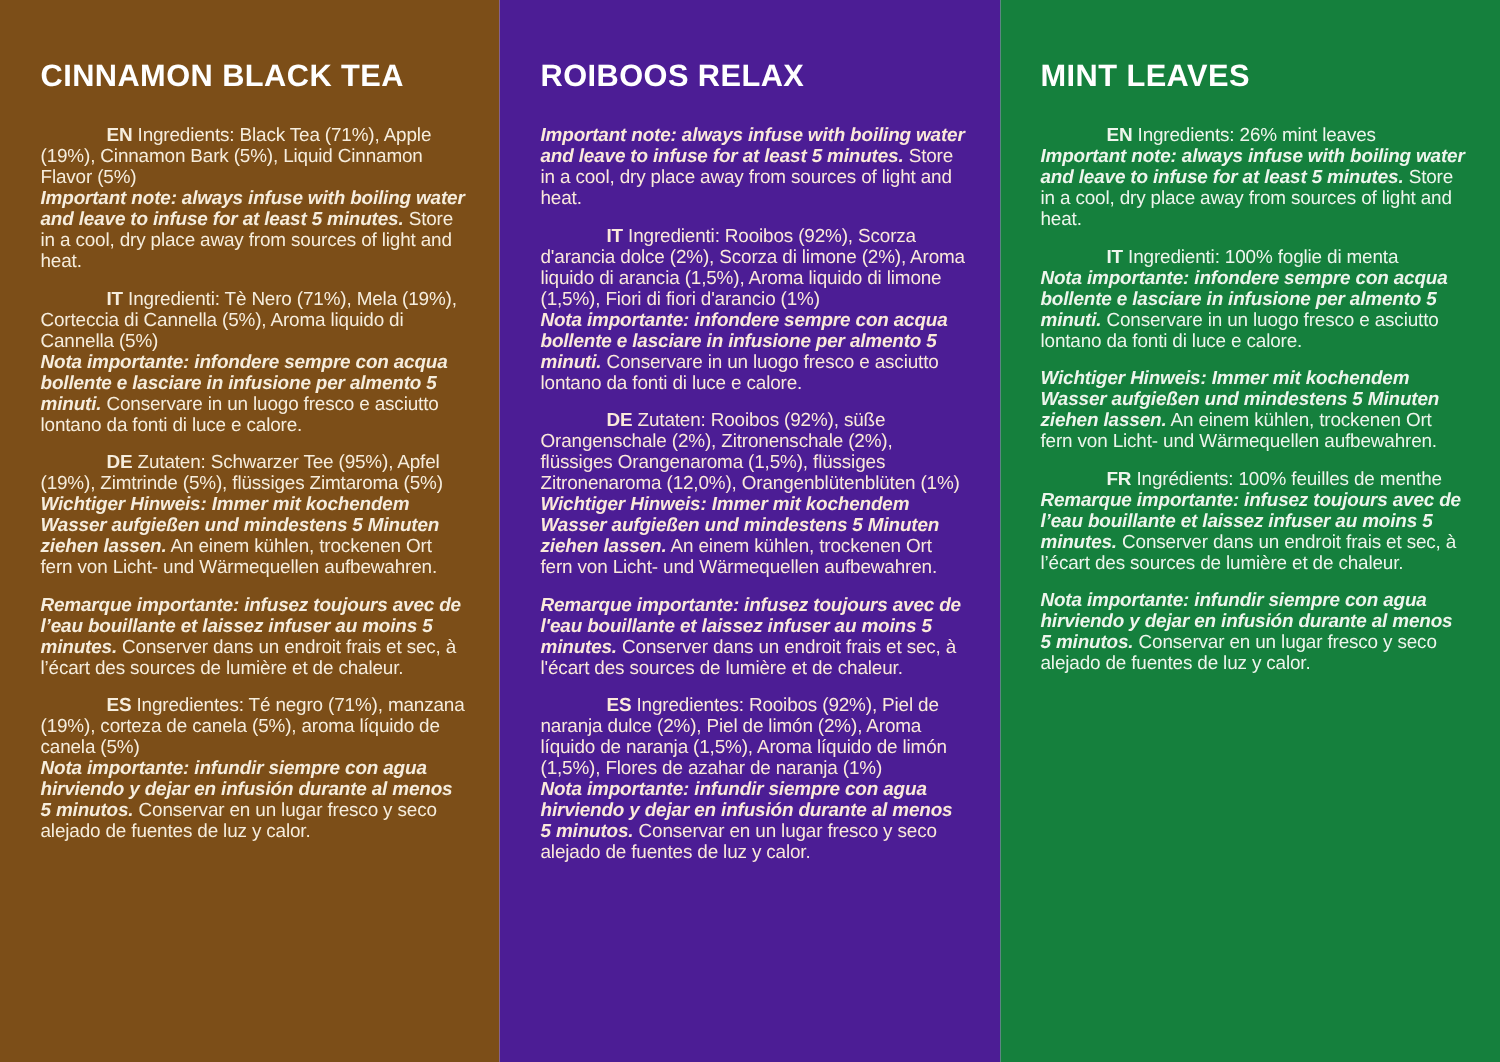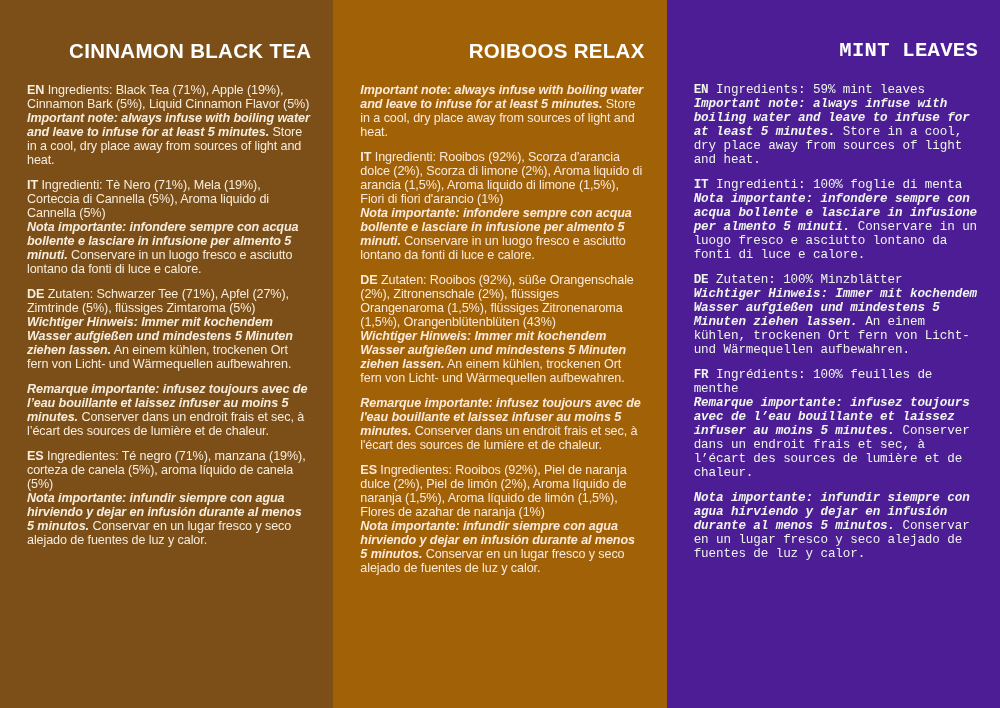--- a/index.html
+++ b/index.html
@@ -19,100 +19,99 @@
     flex: 1 1 0;
     height: 708px;
     padding: 40px 22px 14px 27px;
     overflow: hidden;
   }
   .title {
     font-size: 20.5px;
     line-height: 22px;
     font-weight: 700;
     color: #ffffff;
-    text-align: right;
+    text-align: left;
     margin: 0 0 21px 0;
     letter-spacing: 0.3px;
     white-space: nowrap;
   }
   .lang-section { margin: 0 0 11px 0; }
   .lang-section p {
     margin: 0;
     font-size: 12.6px;
     line-height: 14px;
     letter-spacing: -0.1px;
   }
-  .lang { font-weight: 700; }
+  .lang { font-weight: 700; margin-left: 44px; }
   .note-text { font-weight: 700; font-style: italic; }
   .storage { font-weight: 400; font-style: normal; }
 </style>
 </head>
 <body>
 
 <div id="labels">
     <section class="panel" style="background: rgb(124, 78, 24); color: rgb(246, 237, 221);">
     <h1 class="title">CINNAMON BLACK TEA</h1>
     <div class="sections">
         <div class="lang-section">
     <p class="ing"><b class="lang">EN</b> <span class="ing-text">Ingredients: Black Tea (71%), Apple (19%), Cinnamon Bark (5%), Liquid Cinnamon Flavor (5%)</span></p>
     <p class="note"><span class="note-text">Important note: always infuse with boiling water and leave to infuse for at least 5 minutes.</span> <span class="storage">Store in a cool, dry place away from sources of light and heat.</span></p>
   </div>
         <div class="lang-section">
     <p class="ing"><b class="lang">IT</b> <span class="ing-text">Ingredienti: Tè Nero (71%), Mela (19%), Corteccia di Cannella (5%), Aroma liquido di Cannella (5%)</span></p>
     <p class="note"><span class="note-text">Nota importante: infondere sempre con acqua bollente e lasciare in infusione per almento 5 minuti.</span> <span class="storage">Conservare in un luogo fresco e asciutto lontano da fonti di luce e calore.</span></p>
   </div>
         <div class="lang-section">
-    <p class="ing"><b class="lang">DE</b> <span class="ing-text">Zutaten: Schwarzer Tee (71%), Apfel (27%), Zimtrinde (5%), flüssiges Zimtaroma (5%)</span></p>
+    <p class="ing"><b class="lang">DE</b> <span class="ing-text">Zutaten: Schwarzer Tee (95%), Apfel (19%), Zimtrinde (5%), flüssiges Zimtaroma (5%)</span></p>
     <p class="note"><span class="note-text">Wichtiger Hinweis: Immer mit kochendem Wasser aufgießen und mindestens 5 Minuten ziehen lassen.</span> <span class="storage">An einem kühlen, trockenen Ort fern von Licht- und Wärmequellen aufbewahren.</span></p>
   </div>
         <div class="lang-section">
     <p class="note"><span class="note-text">Remarque importante: infusez toujours avec de l’eau bouillante et laissez infuser au moins 5 minutes.</span> <span class="storage">Conserver dans un endroit frais et sec, à l’écart des sources de lumière et de chaleur.</span></p>
   </div>
         <div class="lang-section">
     <p class="ing"><b class="lang">ES</b> <span class="ing-text">Ingredientes: Té negro (71%), manzana (19%), corteza de canela (5%), aroma líquido de canela (5%)</span></p>
     <p class="note"><span class="note-text">Nota importante: infundir siempre con agua hirviendo y dejar en infusión durante al menos 5 minutos.</span> <span class="storage">Conservar en un lugar fresco y seco alejado de fuentes de luz y calor.</span></p>
   </div>
       </div>
   </section>
-    <section class="panel" style="background: #a16207; color: rgb(251, 233, 218);">
+    <section class="panel" style="background: #4c1d95; color: rgb(251, 233, 218);">
     <h1 class="title">ROIBOOS RELAX</h1>
     <div class="sections">
         <div class="lang-section">
     <p class="note"><span class="note-text">Important note: always infuse with boiling water and leave to infuse for at least 5 minutes.</span> <span class="storage">Store in a cool, dry place away from sources of light and heat.</span></p>
   </div>
         <div class="lang-section">
     <p class="ing"><b class="lang">IT</b> <span class="ing-text">Ingredienti: Rooibos (92%), Scorza d'arancia dolce (2%), Scorza di limone (2%), Aroma liquido di arancia (1,5%), Aroma liquido di limone (1,5%), Fiori di fiori d'arancio (1%)</span></p>
     <p class="note"><span class="note-text">Nota importante: infondere sempre con acqua bollente e lasciare in infusione per almento 5 minuti.</span> <span class="storage">Conservare in un luogo fresco e asciutto lontano da fonti di luce e calore.</span></p>
   </div>
         <div class="lang-section">
-    <p class="ing"><b class="lang">DE</b> <span class="ing-text">Zutaten: Rooibos (92%), süße Orangenschale (2%), Zitronenschale (2%), flüssiges Orangenaroma (1,5%), flüssiges Zitronenaroma (1,5%), Orangenblütenblüten (43%)</span></p>
+    <p class="ing"><b class="lang">DE</b> <span class="ing-text">Zutaten: Rooibos (92%), süße Orangenschale (2%), Zitronenschale (2%), flüssiges Orangenaroma (1,5%), flüssiges Zitronenaroma (12,0%), Orangenblütenblüten (1%)</span></p>
     <p class="note"><span class="note-text">Wichtiger Hinweis: Immer mit kochendem Wasser aufgießen und mindestens 5 Minuten ziehen lassen.</span> <span class="storage">An einem kühlen, trockenen Ort fern von Licht- und Wärmequellen aufbewahren.</span></p>
   </div>
         <div class="lang-section">
     <p class="note"><span class="note-text">Remarque importante: infusez toujours avec de l'eau bouillante et laissez infuser au moins 5 minutes.</span> <span class="storage">Conserver dans un endroit frais et sec, à l'écart des sources de lumière et de chaleur.</span></p>
   </div>
         <div class="lang-section">
     <p class="ing"><b class="lang">ES</b> <span class="ing-text">Ingredientes: Rooibos (92%), Piel de naranja dulce (2%), Piel de limón (2%), Aroma líquido de naranja (1,5%), Aroma líquido de limón (1,5%), Flores de azahar de naranja (1%)</span></p>
     <p class="note"><span class="note-text">Nota importante: infundir siempre con agua hirviendo y dejar en infusión durante al menos 5 minutos.</span> <span class="storage">Conservar en un lugar fresco y seco alejado de fuentes de luz y calor.</span></p>
   </div>
       </div>
   </section>
-    <section class="panel" style="background: #4c1d95; color: rgb(238, 245, 236); font-family: Liberation Mono, monospace;">
+    <section class="panel" style="background: #15803d; color: rgb(238, 245, 236);">
     <h1 class="title">MINT LEAVES</h1>
     <div class="sections">
         <div class="lang-section">
-    <p class="ing"><b class="lang">EN</b> <span class="ing-text">Ingredients: 59% mint leaves</span></p>
+    <p class="ing"><b class="lang">EN</b> <span class="ing-text">Ingredients: 26% mint leaves</span></p>
     <p class="note"><span class="note-text">Important note: always infuse with boiling water and leave to infuse for at least 5 minutes.</span> <span class="storage">Store in a cool, dry place away from sources of light and heat.</span></p>
   </div>
         <div class="lang-section">
     <p class="ing"><b class="lang">IT</b> <span class="ing-text">Ingredienti: 100% foglie di menta</span></p>
     <p class="note"><span class="note-text">Nota importante: infondere sempre con acqua bollente e lasciare in infusione per almento 5 minuti.</span> <span class="storage">Conservare in un luogo fresco e asciutto lontano da fonti di luce e calore.</span></p>
   </div>
         <div class="lang-section">
-    <p class="ing"><b class="lang">DE</b> <span class="ing-text">Zutaten: 100% Minzblätter</span></p>
     <p class="note"><span class="note-text">Wichtiger Hinweis: Immer mit kochendem Wasser aufgießen und mindestens 5 Minuten ziehen lassen.</span> <span class="storage">An einem kühlen, trockenen Ort fern von Licht- und Wärmequellen aufbewahren.</span></p>
   </div>
         <div class="lang-section">
     <p class="ing"><b class="lang">FR</b> <span class="ing-text">Ingrédients: 100% feuilles de menthe</span></p>
     <p class="note"><span class="note-text">Remarque importante: infusez toujours avec de l’eau bouillante et laissez infuser au moins 5 minutes.</span> <span class="storage">Conserver dans un endroit frais et sec, à l’écart des sources de lumière et de chaleur.</span></p>
   </div>
         <div class="lang-section">
     <p class="note"><span class="note-text">Nota importante: infundir siempre con agua hirviendo y dejar en infusión durante al menos 5 minutos.</span> <span class="storage">Conservar en un lugar fresco y seco alejado de fuentes de luz y calor.</span></p>
   </div>
       </div>

